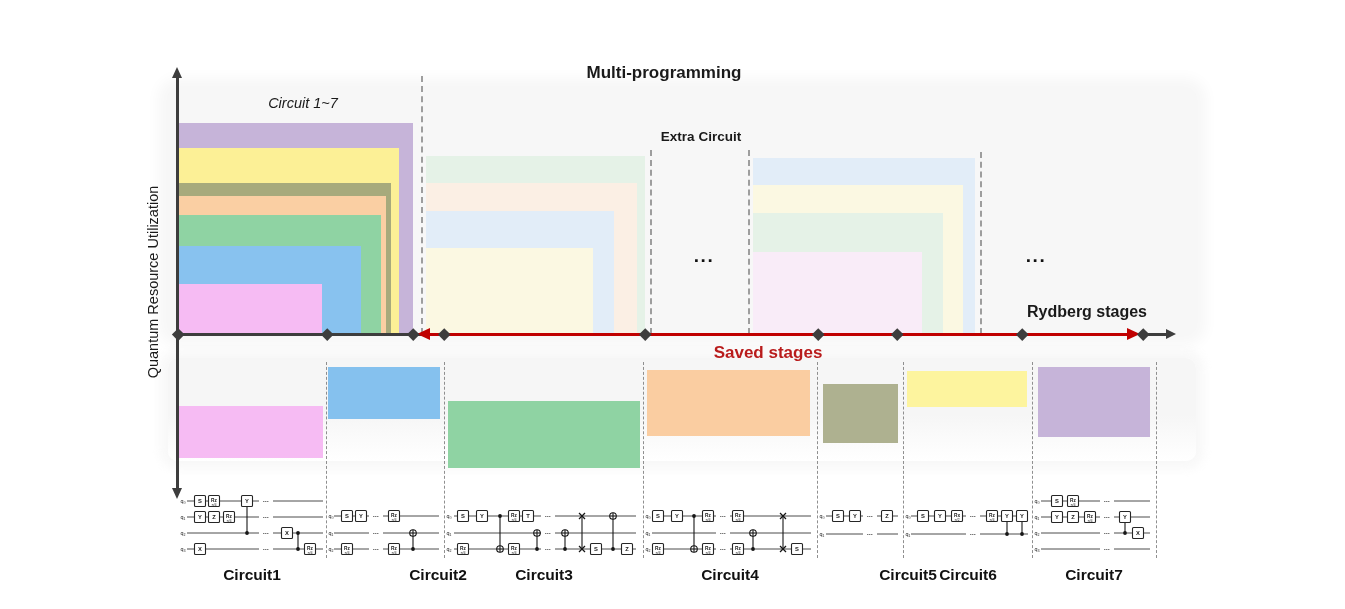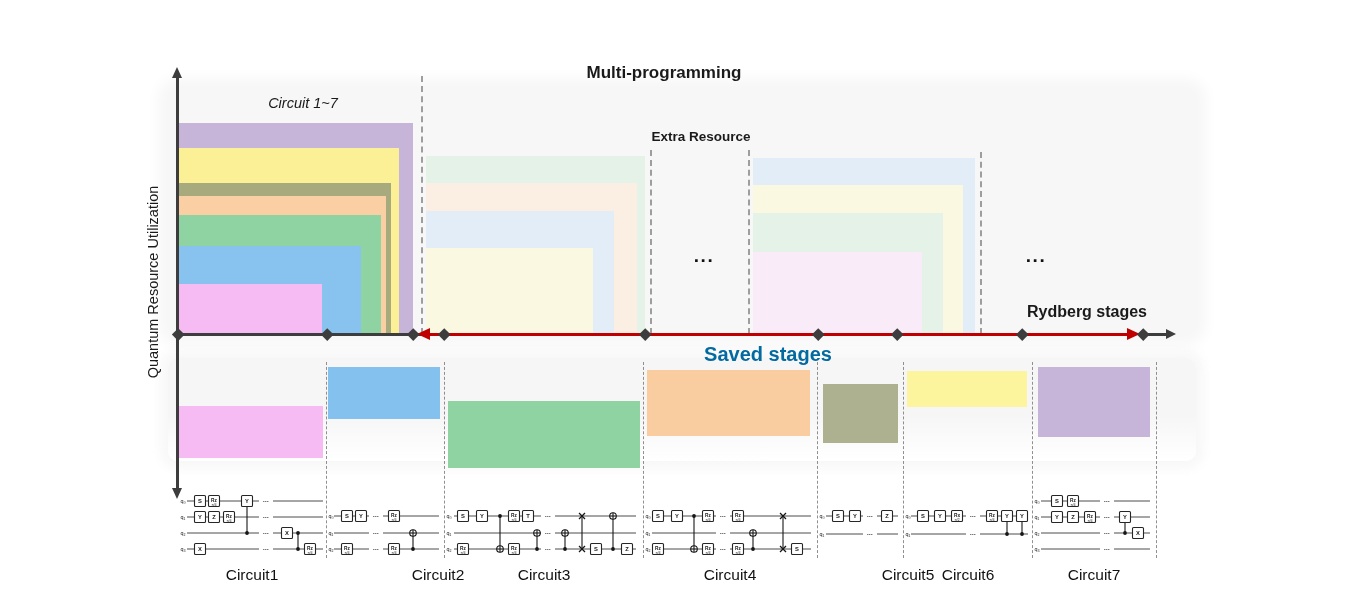--- a/index.html
+++ b/index.html
@@ -11,25 +11,25 @@
   .panel-upper{left:168px;top:88px;width:1028px;height:247px;background:#f7f7f7;
     border-radius:10px;box-shadow:0 0 14px 10px #f7f7f7;}
   .panel-lower{left:168px;top:358px;width:1028px;height:103px;
     background:linear-gradient(180deg,#f6f6f6 55%,#ffffff 100%);
     border-radius:10px;box-shadow:0 0 10px 8px rgba(246,246,246,.75);}
   .lbl{position:absolute;white-space:nowrap;color:#1a1a1a;}
   .title{font-size:17px;font-weight:bold;transform:translateX(-50%);}
   .sub14{font-size:14.5px;font-weight:500;transform:translateX(-50%);}
   .extra{font-size:13.5px;font-weight:600;transform:translateX(-50%);}
   .rydberg{font-size:16px;font-weight:600;transform:translateX(-50%);}
-  .saved{font-size:20px;font-weight:bold;color:#0369a1;transform:translateX(-50%);}
+  .saved{font-size:17px;font-weight:bold;color:#b91c1c;transform:translateX(-50%);}
   .yaxis-label{font-size:14.5px;font-weight:500;left:153px;top:282px;
     transform:translate(-50%,-50%) rotate(-90deg);}
   .dots-big{font-size:19px;font-weight:900;letter-spacing:1.5px;transform:translateX(-50%);color:#111;}
-  .circ-label{position:absolute;top:566px;font-size:15.5px;font-weight:normal;
+  .circ-label{position:absolute;top:566px;font-size:15.5px;font-weight:bold;
     transform:translateX(-50%);color:#111;white-space:nowrap;}
   .dash-up{position:absolute;width:0;border-left:2px dashed #9e9e9e;}
   .dash-low{position:absolute;width:0;border-left:1.6px dashed #8f8f8f;}
   .axis-line{position:absolute;background:#3d3d3d;}
   .red-line{position:absolute;background:#C00000;height:2.6px;}
   .tri{position:absolute;width:0;height:0;}
   .diamond{position:absolute;width:8.5px;height:8.5px;background:#3d3d3d;transform:rotate(45deg);}
   .stack-rect,.stage-bar{position:absolute;}
   svg.circ{position:absolute;overflow:visible;}
 </style>
@@ -101,21 +101,21 @@
       <div class="diamond" style="left: 640.75px; top: 330.05px;"></div>
       <div class="diamond" style="left: 813.75px; top: 330.05px;"></div>
       <div class="diamond" style="left: 892.75px; top: 330.05px;"></div>
       <div class="diamond" style="left: 1017.75px; top: 330.05px;"></div>
       <div class="diamond" style="left: 1138.75px; top: 330.05px;"></div>
     </div>
 
   <div class="lbl title" style="left:664px;top:63px;">Multi-programming</div>
   <div class="lbl yaxis-label">Quantum Resource Utilization</div>
   <div class="lbl sub14" style="left:303px;top:95px;font-style:italic;">Circuit 1~7</div>
-  <div class="lbl extra" style="left:701px;top:129px;">Extra Resource</div>
+  <div class="lbl extra" style="left:701px;top:129px;">Extra Circuit</div>
   <div class="lbl rydberg" style="left:1087px;top:303px;">Rydberg stages</div>
   <div class="lbl saved" style="left:768px;top:343px;">Saved stages</div>
   <div class="lbl dots-big" style="left:704px;top:245px;">...</div>
   <div class="lbl dots-big" style="left:1036px;top:245px;">...</div>
 
   <div id="circuits-layer">
       <svg width="148" height="72" viewBox="0 0 148 72" class="circ" style="left: 178px; top: 488px;">
         <text x="2.5" y="14.9" font-size="5.4" fill="#161616" font-family="&quot;Liberation Sans&quot;,sans-serif" font-weight="normal" text-anchor="start">q₀</text>
         <text x="2.5" y="30.9" font-size="5.4" fill="#161616" font-family="&quot;Liberation Sans&quot;,sans-serif" font-weight="normal" text-anchor="start">q₁</text>
         <text x="2.5" y="46.9" font-size="5.4" fill="#161616" font-family="&quot;Liberation Sans&quot;,sans-serif" font-weight="normal" text-anchor="start">q₂</text>

